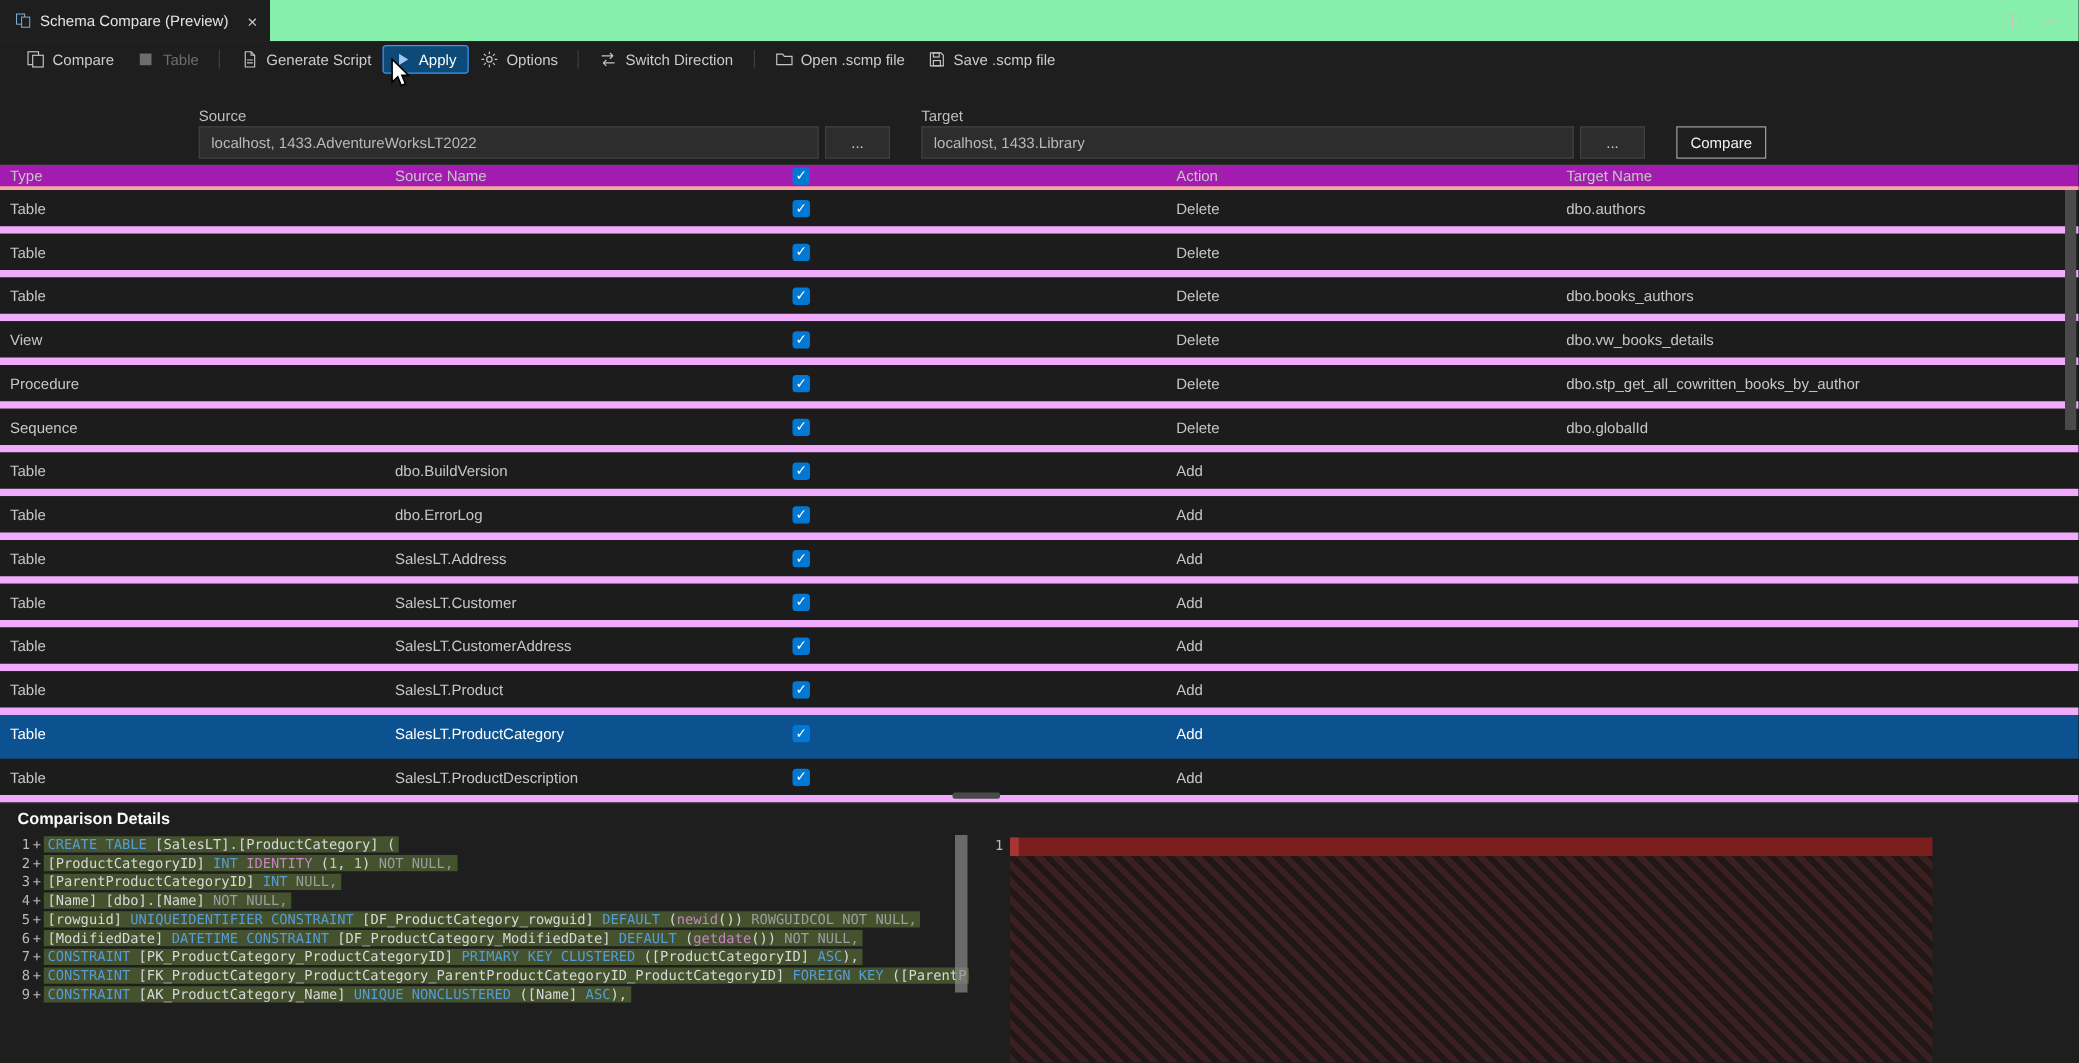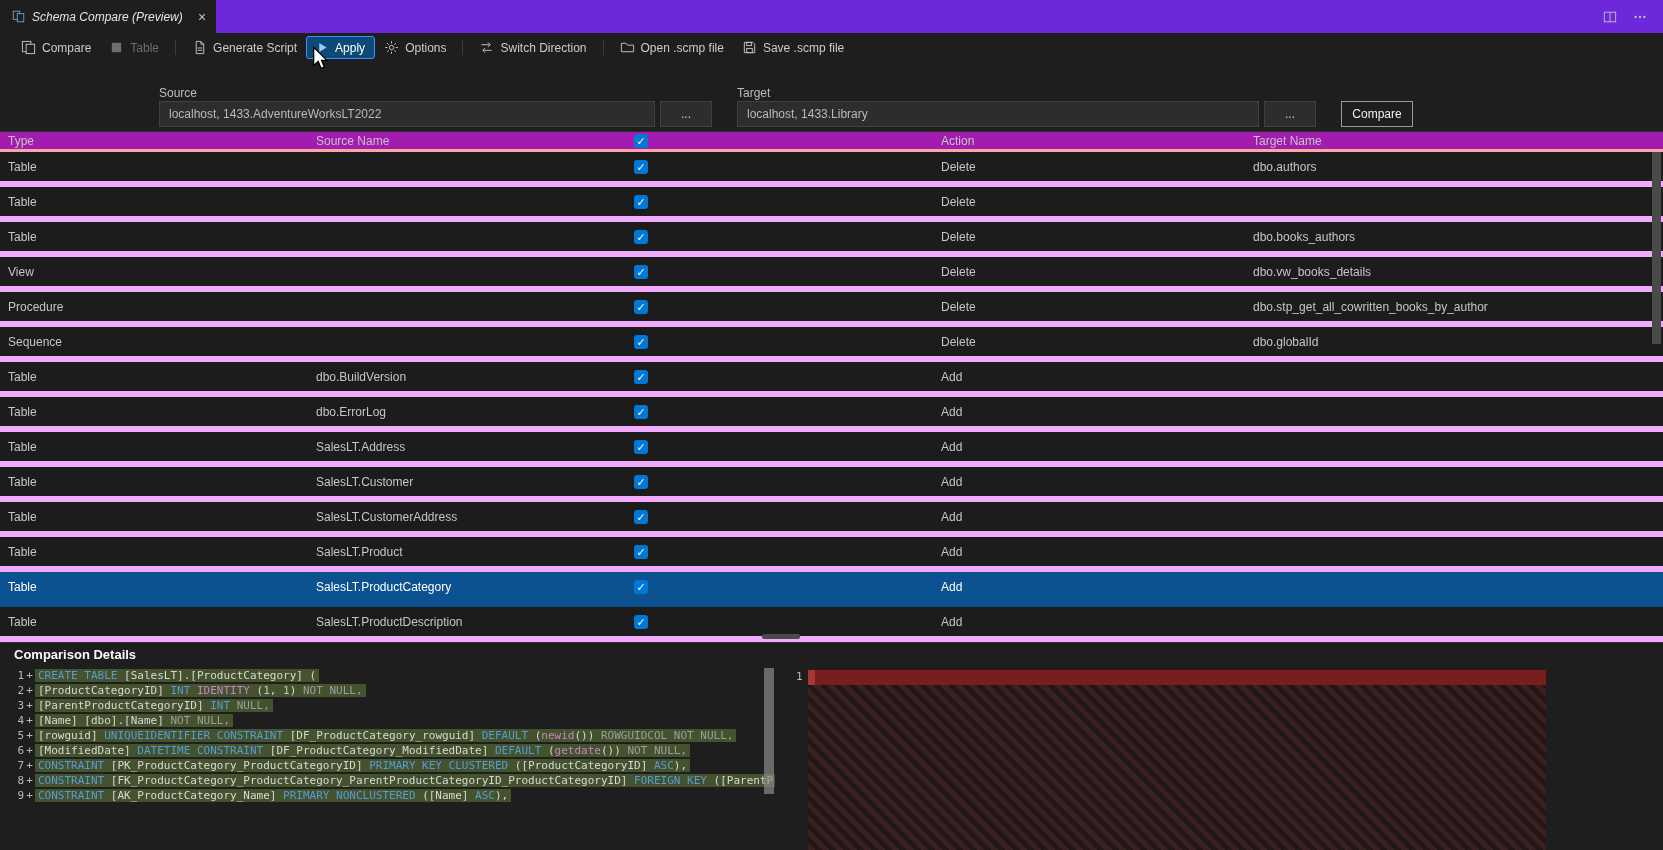--- a/index.html
+++ b/index.html
@@ -8,21 +8,21 @@
     background: #1e1e1e;
     color: #cccccc;
     font-family: "Liberation Sans", sans-serif;
     font-size: 12px;
     overflow: hidden;
     position: relative;
   }
   svg { display: block; }
 
   
-  .tabbar { height: 33px; background: #6d28d9; display: flex; justify-content: space-between; align-items: stretch; font-style: italic; }
+  .tabbar { height: 33px; background: #86efac; display: flex; justify-content: space-between; align-items: stretch; }
   .tab { display: flex; align-items: center; gap: 7px; background: #1e1e1e; padding: 0 10px 0 12px; min-width: 160px; }
   .tab-title { color: #e4e4e4; white-space: nowrap; }
   .tab-close { color: #c5c5c5; font-size: 14px; line-height: 1; margin-left: 8px; }
   .tabbar-actions { display: flex; align-items: center; gap: 16px; padding-right: 16px; }
 
   
   .toolbar { height: 29px; display: flex; align-items: center; padding-left: 12px; background: #1e1e1e; }
   .tb-item { display: flex; align-items: center; gap: 6px; height: 23px; padding: 0 9px; border-radius: 3px; color: #cccccc; white-space: nowrap; }
   .tb-item.disabled { color: #6d6d6d; }
   .tb-item.active { background: #0e4a77; border: 1px solid #3794ff; color: #ffffff; }
@@ -313,21 +313,21 @@
   <div class="diff-left">
     <div>
         <div class="code-line"><span class="ln">1</span><span class="sign">+</span><span class="code-text"><span class="tok-k">CREATE TABLE </span><span class="tok-d">[SalesLT].[ProductCategory] (</span></span></div>
         <div class="code-line"><span class="ln">2</span><span class="sign">+</span><span class="code-text"><span class="tok-d">[ProductCategoryID] </span><span class="tok-k">INT </span><span class="tok-f">IDENTITY </span><span class="tok-d">(</span><span class="tok-n">1</span><span class="tok-d">, </span><span class="tok-n">1</span><span class="tok-d">) </span><span class="tok-g">NOT NULL,</span></span></div>
         <div class="code-line"><span class="ln">3</span><span class="sign">+</span><span class="code-text"><span class="tok-d">[ParentProductCategoryID] </span><span class="tok-k">INT </span><span class="tok-g">NULL,</span></span></div>
         <div class="code-line"><span class="ln">4</span><span class="sign">+</span><span class="code-text"><span class="tok-d">[Name] [dbo].[Name] </span><span class="tok-g">NOT NULL,</span></span></div>
         <div class="code-line"><span class="ln">5</span><span class="sign">+</span><span class="code-text"><span class="tok-d">[rowguid] </span><span class="tok-k">UNIQUEIDENTIFIER </span><span class="tok-k">CONSTRAINT </span><span class="tok-d">[DF_ProductCategory_rowguid] </span><span class="tok-k">DEFAULT </span><span class="tok-d">(</span><span class="tok-f">newid</span><span class="tok-d">()) </span><span class="tok-g">ROWGUIDCOL NOT NULL,</span></span></div>
         <div class="code-line"><span class="ln">6</span><span class="sign">+</span><span class="code-text"><span class="tok-d">[ModifiedDate] </span><span class="tok-k">DATETIME </span><span class="tok-k">CONSTRAINT </span><span class="tok-d">[DF_ProductCategory_ModifiedDate] </span><span class="tok-k">DEFAULT </span><span class="tok-d">(</span><span class="tok-f">getdate</span><span class="tok-d">()) </span><span class="tok-g">NOT NULL,</span></span></div>
         <div class="code-line"><span class="ln">7</span><span class="sign">+</span><span class="code-text"><span class="tok-k">CONSTRAINT </span><span class="tok-d">[PK_ProductCategory_ProductCategoryID] </span><span class="tok-k">PRIMARY KEY CLUSTERED </span><span class="tok-d">([ProductCategoryID] </span><span class="tok-k">ASC</span><span class="tok-d">),</span></span></div>
         <div class="code-line"><span class="ln">8</span><span class="sign">+</span><span class="code-text"><span class="tok-k">CONSTRAINT </span><span class="tok-d">[FK_ProductCategory_ProductCategory_ParentProductCategoryID_ProductCategoryID] </span><span class="tok-k">FOREIGN KEY </span><span class="tok-d">([ParentProductCatego</span></span></div>
-        <div class="code-line"><span class="ln">9</span><span class="sign">+</span><span class="code-text"><span class="tok-k">CONSTRAINT </span><span class="tok-d">[AK_ProductCategory_Name] </span><span class="tok-k">PRIMARY NONCLUSTERED </span><span class="tok-d">([Name] </span><span class="tok-k">ASC</span><span class="tok-d">),</span></span></div>
+        <div class="code-line"><span class="ln">9</span><span class="sign">+</span><span class="code-text"><span class="tok-k">CONSTRAINT </span><span class="tok-d">[AK_ProductCategory_Name] </span><span class="tok-k">UNIQUE NONCLUSTERED </span><span class="tok-d">([Name] </span><span class="tok-k">ASC</span><span class="tok-d">),</span></span></div>
       </div>
     <div class="vscroll-left"></div>
   </div>
   <div class="diff-right">
     <span class="ln-right">1</span>
     <div class="removed-top"></div>
     <div class="removed-hatch"></div>
   </div>
 </div>
 

